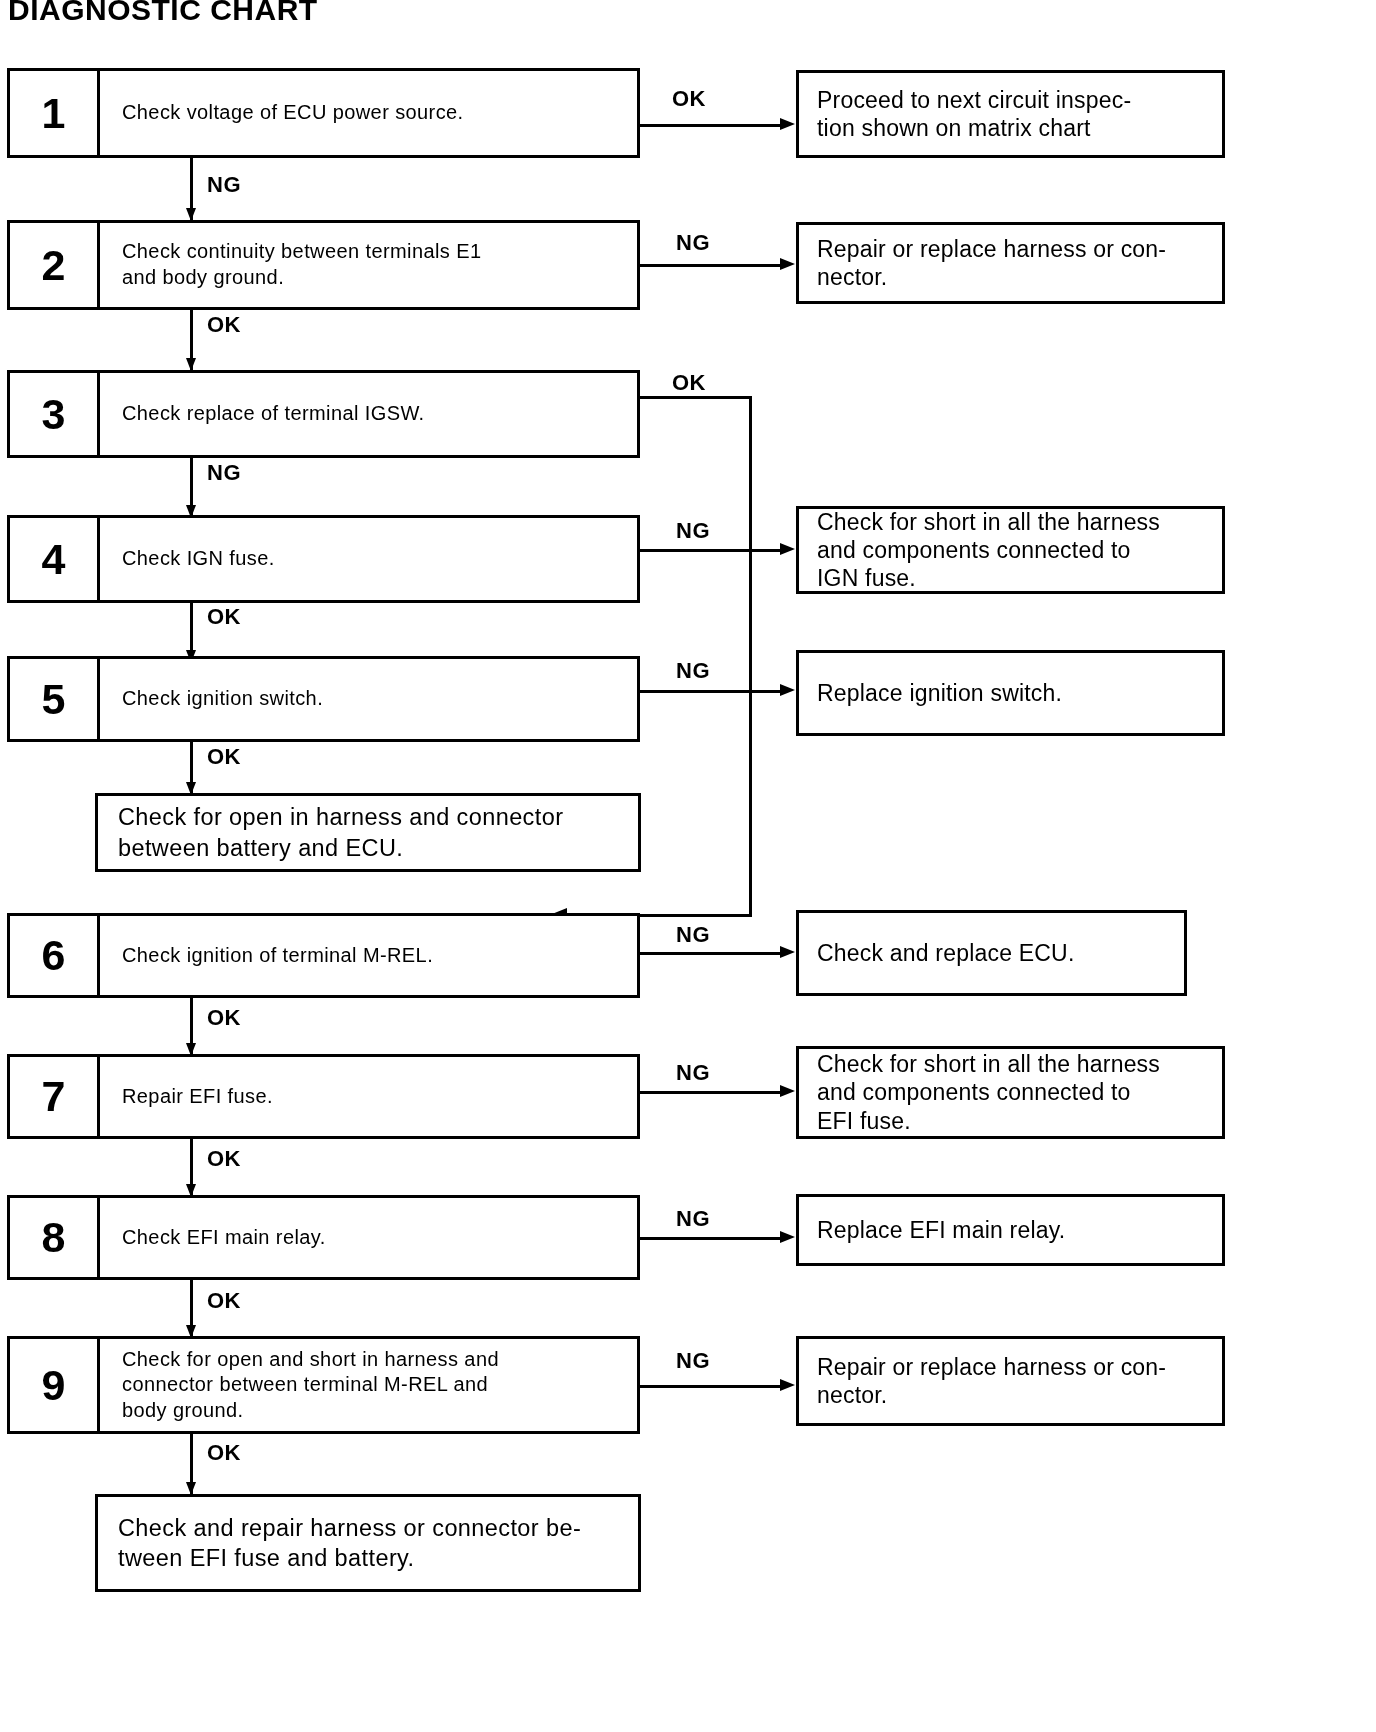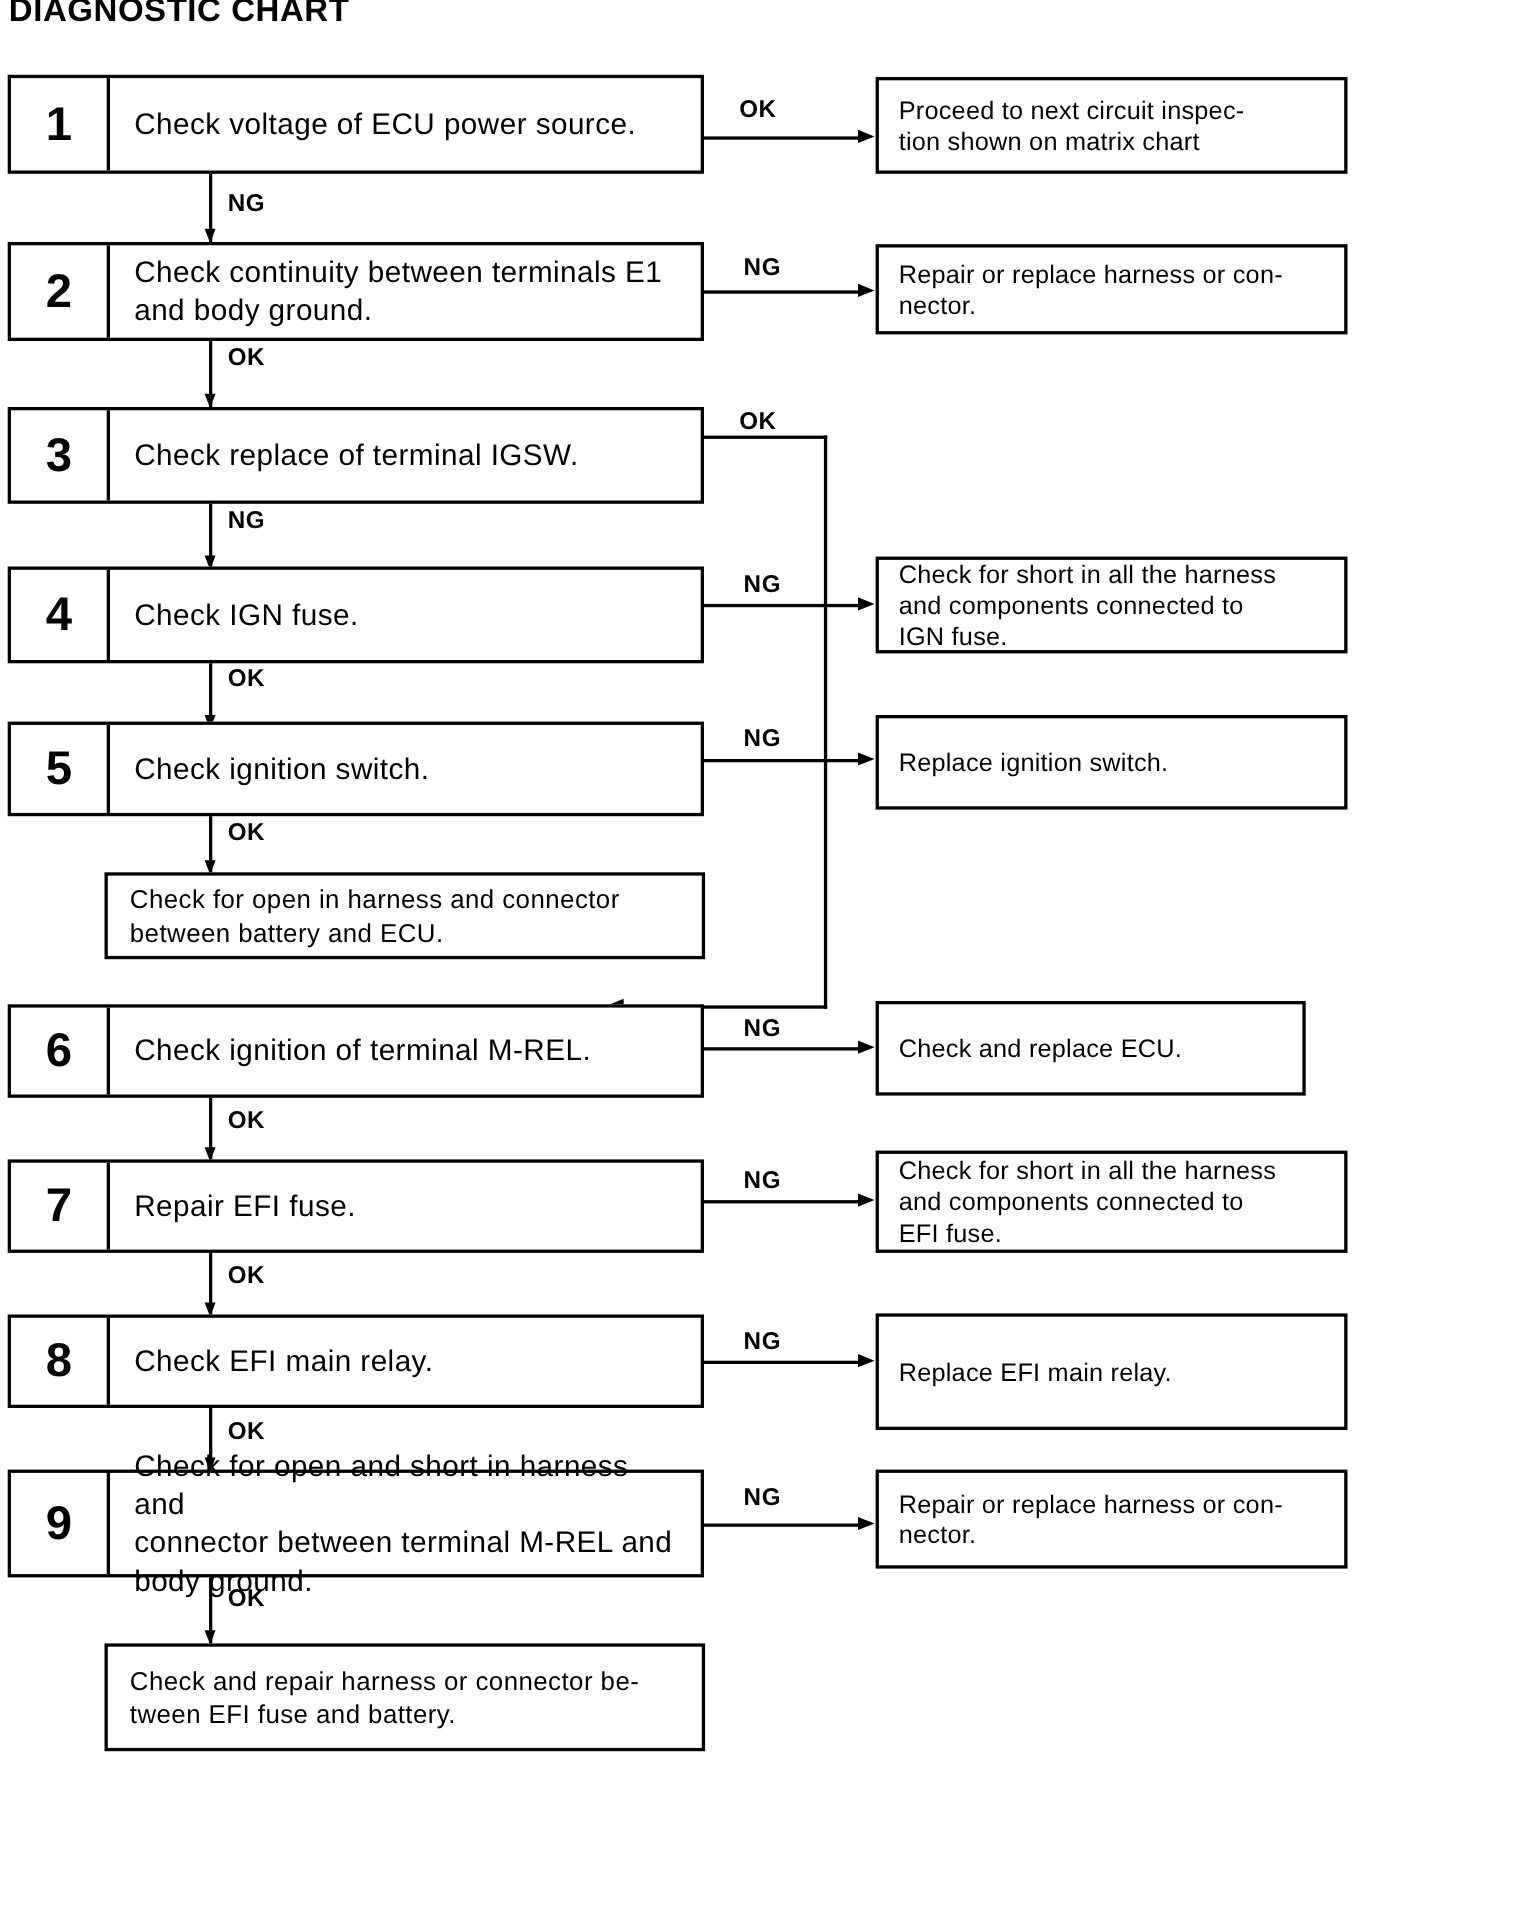--- a/index.html
+++ b/index.html
@@ -53,21 +53,21 @@
     font-weight: bold;
     font-family: "Liberation Sans", sans-serif;
     line-height: 1;
   }
   .step-text {
     flex: 1 1 auto;
     box-sizing: border-box;
     display: flex;
     align-items: center;
     padding: 0 12px 0 22px;
-    font-size: 27px;
+    font-size: 20px;
     line-height: 1.28;
     letter-spacing: 0.4px;
     white-space: pre-line;
   }
   .plain-box {
     box-sizing: border-box;
     display: flex;
     align-items: center;
     padding: 0 10px 0 20px;
     font-size: 23.5px;
@@ -235,21 +235,21 @@
   <div class="arrow-down" style="left:186px; top:1184px;"></div>
   <div class="edge-label" style="left:207px; top:1146px;">OK</div>
 
   <div class="box step-box" style="left:7px; top:1195px; width:633px; height:85px;">
     <div class="step-num">8</div>
     <div class="step-text">Check EFI main relay.</div>
   </div>
   <div class="hline" style="left:640px; top:1237px; width:145px;"></div>
   <div class="arrow-right" style="left:780px; top:1231px;"></div>
   <div class="edge-label" style="left:676px; top:1206px;">NG</div>
-  <div class="box result-box" style="left:796px; top:1194px; width:429px; height:106px;">Replace EFI main relay.</div>
+  <div class="box result-box" style="left:796px; top:1194px; width:429px; height:72px;">Replace EFI main relay.</div>
   <div class="vline" style="left:190px; top:1280px; height:56px;"></div>
   <div class="arrow-down" style="left:186px; top:1325px;"></div>
   <div class="edge-label" style="left:207px; top:1288px;">OK</div>
 
   <div class="box step-box" style="left:7px; top:1336px; width:633px; height:98px;">
     <div class="step-num">9</div>
     <div class="step-text">Check for open and short in harness and
 connector between terminal M-REL and
 body ground.</div>
   </div>

